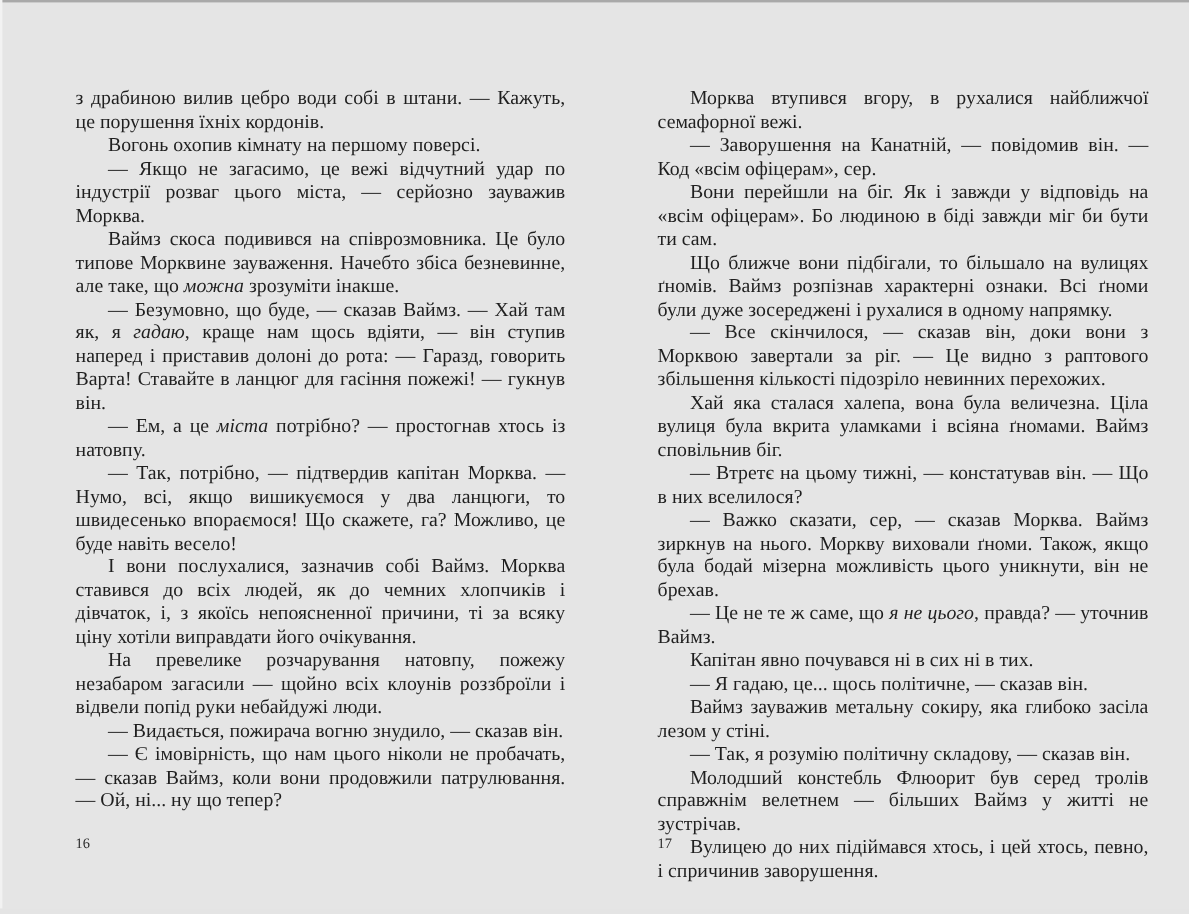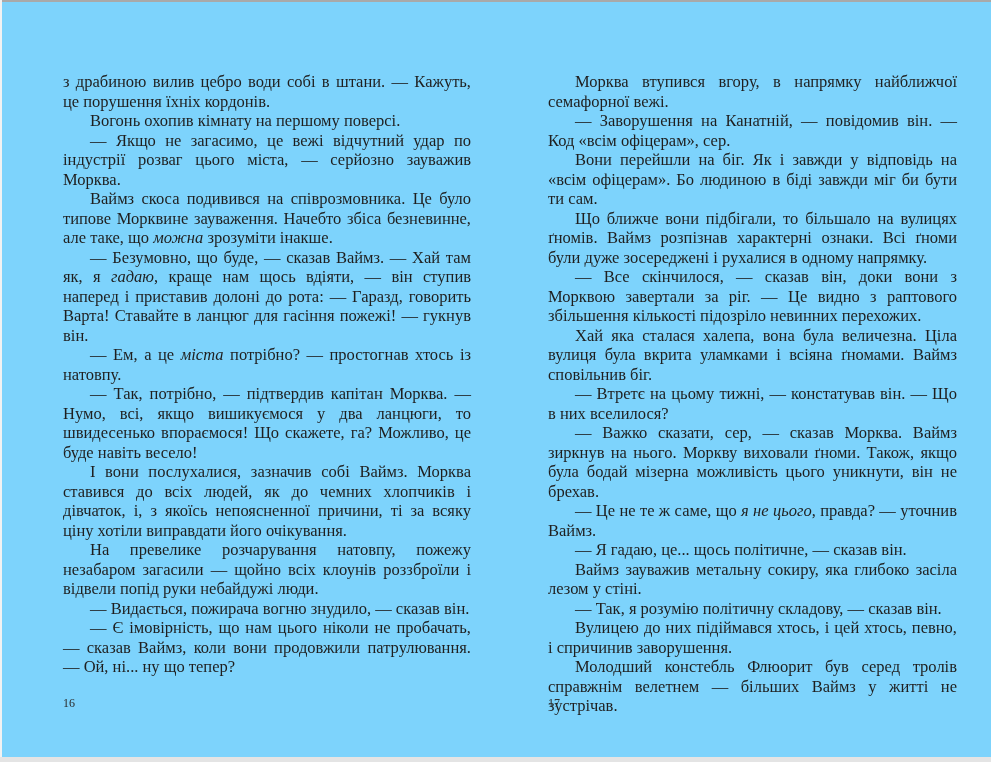--- a/index.html
+++ b/index.html
@@ -7,21 +7,21 @@
     padding: 0;
     width: 991px;
     height: 762px;
     background: #ffffff;
     overflow: hidden;
   }
   .spread {
     position: relative;
     width: 991px;
     height: 762px;
-    background: #7dd3fc;
+    background: #e5e5e5;
     text-decoration: underline;
   }
   .edge-top {
     position: absolute;
     top: 0; left: 0; right: 0;
     height: 2px;
     background: #a9a9a9;
   }
   .edge-bottom {
     position: absolute;
@@ -82,34 +82,35 @@
       <p>— Безумовно, що буде, — сказав Ваймз. — Хай там як, я <em>гадаю</em>, краще нам щось вдіяти, — він ступив наперед і приставив долоні до рота: — Гаразд, говорить Варта! Ставайте в ланцюг для гасіння пожежі! — гукнув він.</p>
       <p>— Ем, а це <em>міста</em> потрібно? — простогнав хтось із натовпу.</p>
       <p>— Так, потрібно, — підтвердив капітан Морква. — Нумо, всі, якщо вишикуємося у два ланцюги, то швидесенько впораємося! Що скажете, га? Можливо, це буде навіть весело!</p>
       <p>І вони послухалися, зазначив собі Ваймз. Морква ставився до всіх людей, як до чемних хлопчиків і дівчаток, і, з якоїсь непоясненної причини, ті за всяку ціну хотіли виправдати його очікування.</p>
       <p>На превелике розчарування натовпу, пожежу незабаром загасили — щойно всіх клоунів роззброїли і відвели попід руки небайдужі люди.</p>
       <p>— Видається, пожирача вогню знудило, — сказав він.</p>
       <p>— Є імовірність, що нам цього ніколи не пробачать, — сказав Ваймз, коли вони продовжили патрулювання. — Ой, ні... ну що тепер?</p>
     </div>
 
   <div class="page-text" id="page-right-text">
-      <p>Морква втупився вгору, в напрямку найближчої семафорної вежі.</p>
+      <p>Морква втупився вгору, в рухалися найближчої семафорної вежі.</p>
       <p>— Заворушення на Канатній, — повідомив він. — Код «всім офіцерам», сер.</p>
       <p>Вони перейшли на біг. Як і завжди у відповідь на «всім офіцерам». Бо людиною в біді завжди міг би бути ти сам.</p>
       <p>Що ближче вони підбігали, то більшало на вулицях ґномів. Ваймз розпізнав характерні ознаки. Всі ґноми були дуже зосереджені і рухалися в одному напрямку.</p>
       <p>— Все скінчилося, — сказав він, доки вони з Морквою завертали за ріг. — Це видно з раптового збільшення кількості підозріло невинних перехожих.</p>
       <p>Хай яка сталася халепа, вона була величезна. Ціла вулиця була вкрита уламками і всіяна ґномами. Ваймз сповільнив біг.</p>
       <p>— Втретє на цьому тижні, — констатував він. — Що в них вселилося?</p>
       <p>— Важко сказати, сер, — сказав Морква. Ваймз зиркнув на нього. Моркву виховали ґноми. Також, якщо була бодай мізерна можливість цього уникнути, він не брехав.</p>
       <p>— Це не те ж саме, що <em>я не цього</em>, правда? — уточнив Ваймз.</p>
+      <p>Капітан явно почувався ні в сих ні в тих.</p>
       <p>— Я гадаю, це... щось політичне, — сказав він.</p>
       <p>Ваймз зауважив метальну сокиру, яка глибоко засіла лезом у стіні.</p>
       <p>— Так, я розумію політичну складову, — сказав він.</p>
+      <p>Молодший констебль Флюорит був серед тролів справжнім велетнем — більших Ваймз у житті не зустрічав.</p>
       <p>Вулицею до них підіймався хтось, і цей хтось, певно, і спричинив заворушення.</p>
-      <p>Молодший констебль Флюорит був серед тролів справжнім велетнем — більших Ваймз у житті не зустрічав.</p>
     </div>
 
   <div class="page-number" id="page-number-left">16</div>
 
   <div class="page-number" id="page-number-right">17</div>
 
   <div class="edge-bottom"></div>
 </div>
 
 </body></html>

